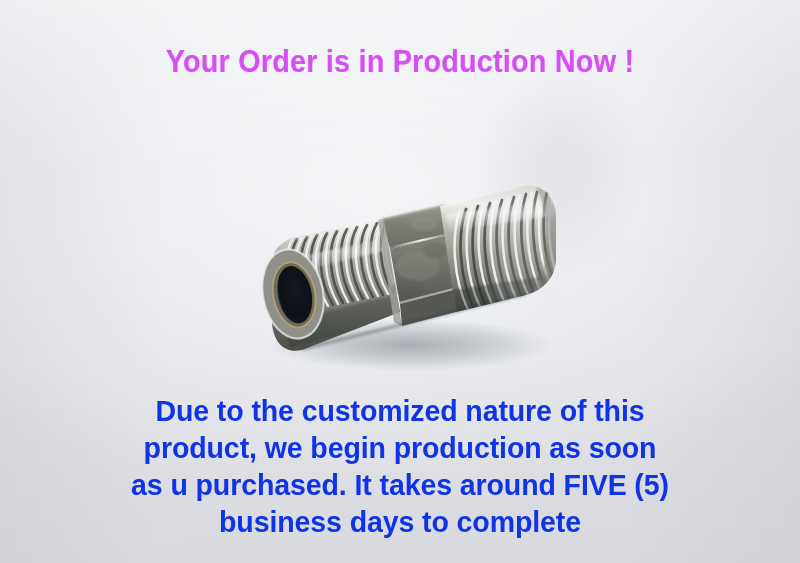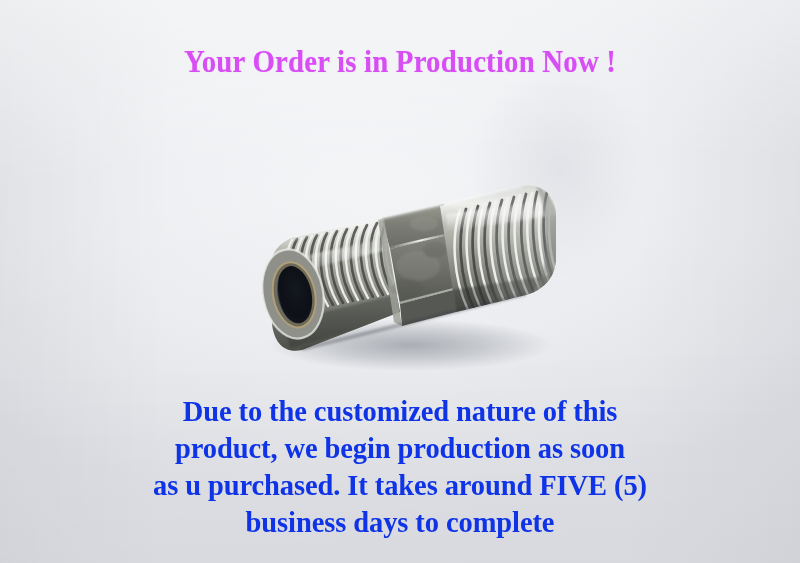--- a/index.html
+++ b/index.html
@@ -5,21 +5,21 @@
   html, body {
     margin: 0;
     padding: 0;
     background: #ffffff;
   }
   #stage {
     position: relative;
     width: 800px;
     height: 563px;
     overflow: hidden;
-    font-family: Liberation Serif, serif;
+    font-family: Liberation Sans, sans-serif;
     background:
       radial-gradient(ellipse 70% 55% at 46% 34%, #f3f4f6 0%, #eceef1 45%, #e4e6ea 78%, #dfe1e6 100%);
   }
   
   #backdrop-vignette {
     position: absolute;
     inset: 0;
     background:
       linear-gradient(178deg, rgba(255,255,255,0.55) 0%, rgba(255,255,255,0.05) 30%, rgba(0,0,0,0.0) 62%, rgba(0,0,0,0.035) 100%),
       linear-gradient(92deg, rgba(0,0,0,0.035) 0%, rgba(255,255,255,0.0) 22%, rgba(255,255,255,0.0) 78%, rgba(0,0,0,0.03) 100%);

